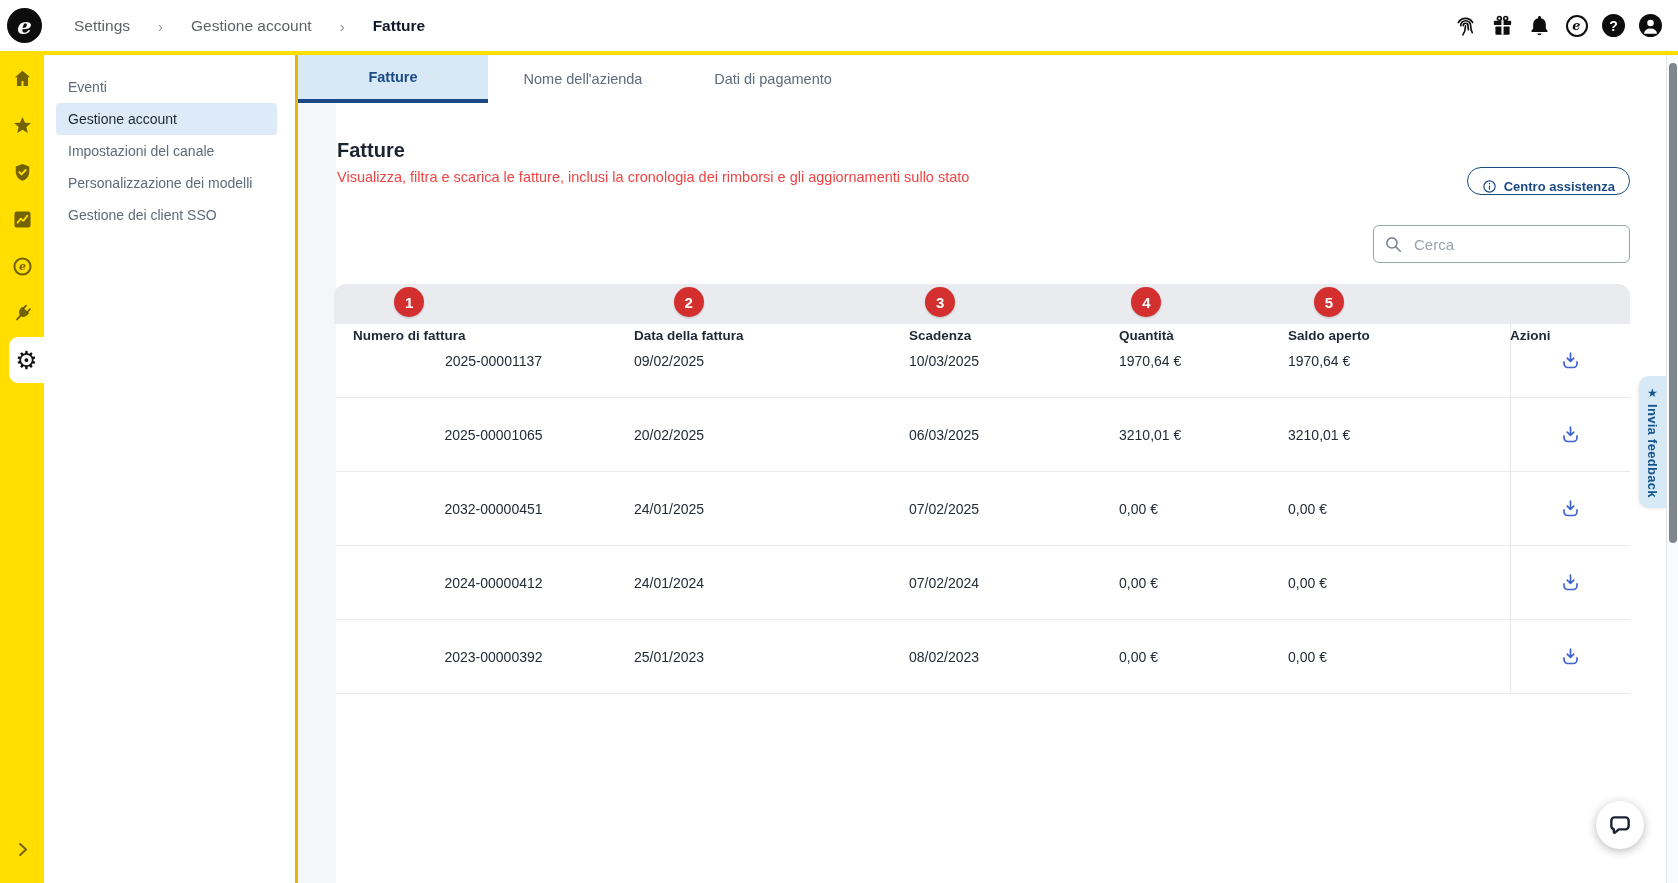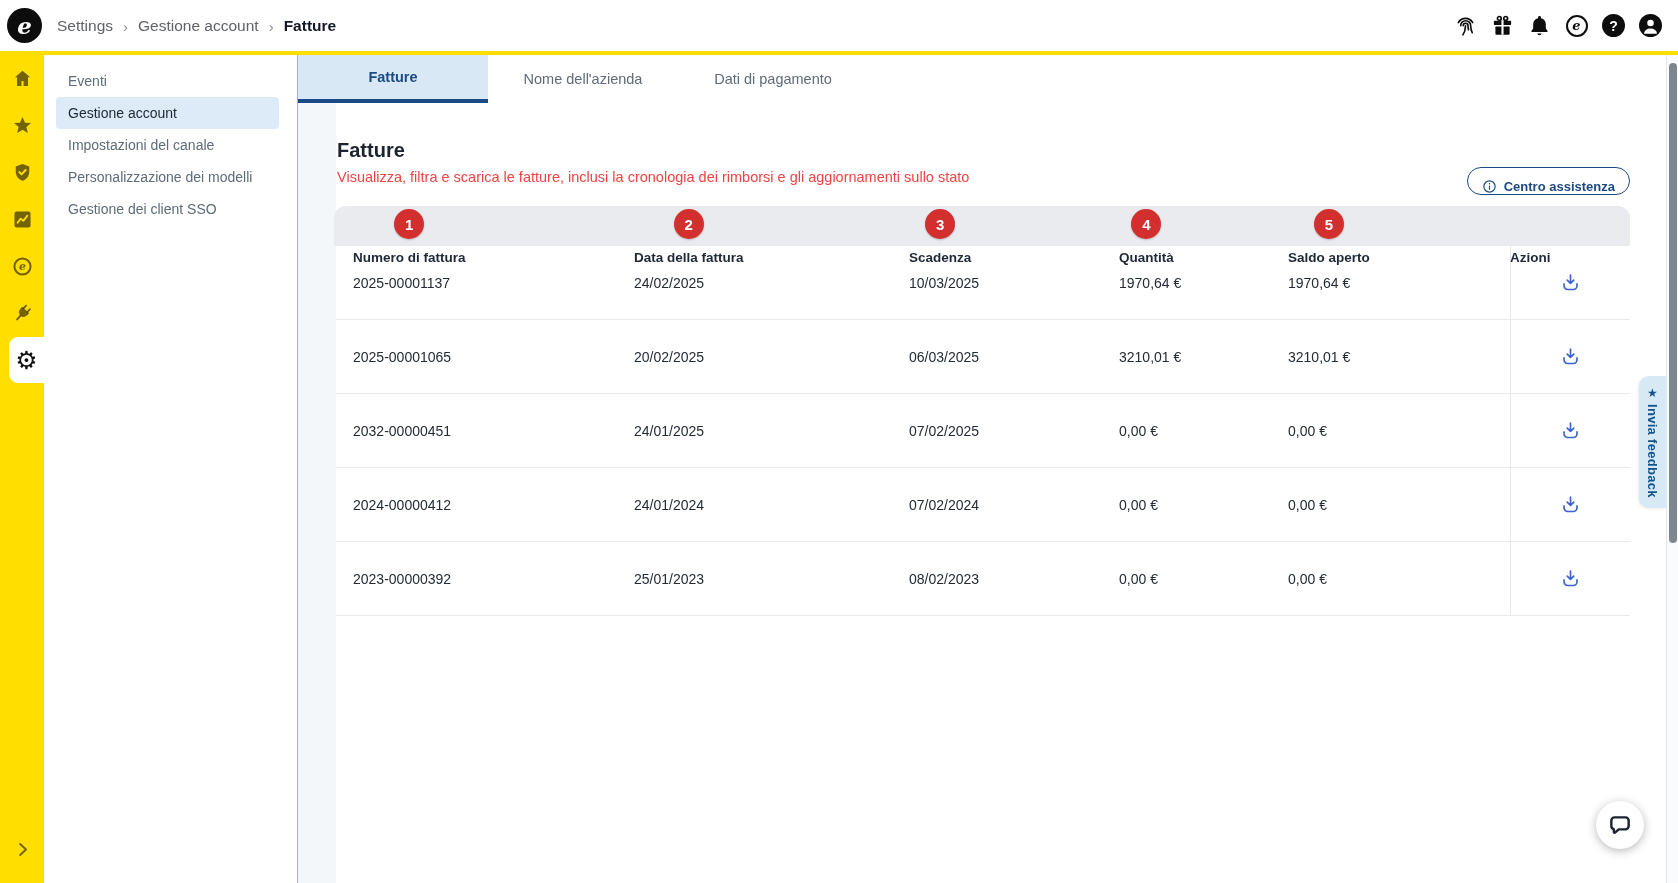--- a/index.html
+++ b/index.html
@@ -12,41 +12,41 @@
     --feedback-bg:#d8e9f6;
     --table-header-bg:#e9ebee;
   }
   *{margin:0;padding:0;box-sizing:border-box;}
   html,body{width:1678px;height:883px;overflow:hidden;}
   body{font-family:"Liberation Sans","DejaVu Sans",sans-serif;background:#fff;position:relative;color:#202a36;}
 
   
   .topbar{position:absolute;left:0;top:0;width:1678px;height:55px;background:#fff;border-bottom:4px solid var(--brand-yellow);display:flex;align-items:center;z-index:30;}
   .logo-circle{width:35px;height:35px;border-radius:50%;background:#0d0d0d;color:#fff;display:flex;align-items:center;justify-content:center;margin-left:7px;font-family:"DejaVu Serif",serif;font-style:italic;font-weight:bold;font-size:23px;line-height:1;}
-  .breadcrumb{display:flex;align-items:flex-end;gap:10px;margin-left:15px;font-size:15.5px;color:#5f6368;}
+  .breadcrumb{display:flex;align-items:flex-end;gap:28px;margin-left:32px;font-size:15.5px;color:#5f6368;}
   .breadcrumb .sep{color:#8a9097;font-size:15px;}
   .breadcrumb .current{color:#111827;font-weight:bold;}
   .topbar-icons{margin-left:auto;display:flex;align-items:center;gap:14px;padding-right:16px;color:#0d0d0d;}
   .tb-icon{width:23px;height:23px;display:flex;align-items:center;justify-content:center;cursor:pointer;}
   .tb-icon svg{width:23px;height:23px;}
   .circle-glyph{width:23px;height:23px;border-radius:50%;background:#0d0d0d;color:#fff;display:flex;align-items:center;justify-content:center;font-size:14px;font-weight:bold;}
   .e-ring{width:22px;height:22px;border-radius:50%;border:2.6px solid #0d0d0d;color:#0d0d0d;display:flex;align-items:center;justify-content:center;font-family:"DejaVu Serif",serif;font-style:italic;font-weight:bold;font-size:13px;line-height:1;}
   .avatar-circle{width:23px;height:23px;border-radius:50%;background:#0d0d0d;overflow:hidden;display:flex;align-items:flex-end;justify-content:center;}
 
   
   .rail{position:absolute;left:0;top:55px;width:44px;height:828px;background:var(--brand-yellow);z-index:20;display:flex;flex-direction:column;}
   .rail-item{width:44px;height:47px;display:flex;align-items:center;justify-content:center;color:rgba(28,22,0,0.62);cursor:pointer;}
   .rail-item svg{width:21px;height:21px;}
   .rail-item.active{background:#fff;border-radius:9px 0 0 9px;margin-left:9px;width:35px;height:46px;color:#111;}
   .gear-glyph{font-size:25px;line-height:1;color:#111;font-family:"DejaVu Sans",sans-serif;}
   .rail-expand{margin-top:auto;margin-bottom:16px;width:44px;height:36px;display:flex;align-items:center;justify-content:center;color:rgba(28,22,0,0.62);cursor:pointer;}
   .rail-expand svg{width:19px;height:19px;}
 
   
-  .sidebar{position:absolute;left:44px;top:55px;width:254px;height:828px;background:#fff;border-right:1px solid #eab308;z-index:10;padding-top:10px;text-align:center;}
+  .sidebar{position:absolute;left:44px;top:55px;width:254px;height:828px;background:#fff;border-right:3px solid #eab308;z-index:10;padding-top:16px;text-align:center;}
   .side-item{height:32px;display:flex;align-items:center;font-size:14px;color:#5f6b78;padding-left:24px;margin:0 18px 0 0;cursor:pointer;white-space:nowrap;}
   .side-item.active{background:var(--active-menu-bg);border-radius:4px;color:#1f2733;margin-left:12px;padding-left:12px;}
 
   
   .content{position:absolute;left:298px;top:55px;width:1368px;height:828px;background:#fff;}
   .content-left-strip{position:absolute;left:0;top:48px;width:38px;bottom:0;background:#f4f7f9;}
 
   .tabbar{display:flex;height:48px;background:#fff;}
   .tab{width:190px;height:48px;display:flex;align-items:center;justify-content:center;font-size:14.5px;color:#5f6b7a;cursor:pointer;}
   .tab.active{background:var(--active-tab-bg);color:var(--navy-blue);font-weight:bold;border-bottom:4px solid var(--navy-blue);}
@@ -66,21 +66,21 @@
   
   .table{margin:21px 36px 0 36px;width:1296px;}
   .grid-cols{display:grid;grid-template-columns:300px 275px 210px 169px 222px 120px;}
   .thead{background:var(--table-header-bg);border-radius:12px 12px 0 0;height:40px;align-items:end;padding-bottom:9px;position:relative;}
   .th{font-size:13.5px;font-weight:bold;color:#1f2836;position:relative;}
   .th .label-wrap{position:relative;display:inline-block;}
   .th.c1{padding-left:19px;}
   .th.c6{margin-top:44px;}
   .badge{position:absolute;left:50%;bottom:calc(100% + 11px);transform:translateX(-50%);width:30px;height:30px;border-radius:50%;background:var(--badge-red);color:#fff;font-size:15px;font-weight:bold;display:flex;align-items:center;justify-content:center;box-shadow:0 1px 2px rgba(0,0,0,0.2);}
   .trow{height:74px;align-items:center;font-size:14px;color:#232b36;border-bottom:1px solid #e7e9ec;background:#fff;}
-  .trow .c1{padding-left:19px;}
+  .trow .c1{padding-left:19px;text-align:center;}
   .trow .c6{display:flex;align-items:center;justify-content:center;border-left:1px solid #e7e9ec;height:100%;}
   .dl-btn{width:34px;height:34px;border:none;background:transparent;color:var(--link-blue);cursor:pointer;display:flex;align-items:center;justify-content:center;}
   .dl-btn svg{width:21px;height:21px;}
 
   
   .feedback-tab{position:absolute;right:12px;top:376px;width:27px;height:132px;background:var(--feedback-bg);border-radius:10px 0 0 10px;display:flex;flex-direction:column;align-items:center;justify-content:center;gap:5px;cursor:pointer;box-shadow:-1px 1px 3px rgba(0,0,0,0.08);z-index:25;}
   .feedback-star{color:#14548c;font-size:12px;line-height:1;}
   .feedback-label{writing-mode:vertical-rl;color:#14548c;font-size:13px;font-weight:bold;letter-spacing:0.3px;white-space:nowrap;}
 
   
@@ -215,20 +215,29 @@
     <button class="help-btn">
       <svg viewBox="0 0 24 24">
           <circle cx="12" cy="12" r="9" fill="none" stroke="currentColor" stroke-width="1.9"></circle>
           <circle cx="12" cy="7.6" r="1.2" fill="currentColor"></circle>
           <rect x="11.05" y="10.2" width="1.9" height="7" rx="0.95" fill="currentColor"></rect>
         </svg>
       <span>Centro assistenza</span>
     </button>
   </div>
 
+  <div class="search-row">
+    <div class="search-box">
+      <svg viewBox="0 0 24 24" fill="none" stroke="currentColor" stroke-width="2" stroke-linecap="round">
+          <circle cx="10" cy="10" r="6.4"></circle>
+          <line x1="15" y1="15" x2="20.6" y2="20.6"></line>
+        </svg>
+      <input type="text" placeholder="Cerca" style="">
+    </div>
+  </div>
 
   <section class="table">
     <div class="thead grid-cols">
       <div class="th c1">
         <span class="label-wrap"><span class="badge">1</span><span>Numero di fattura</span></span>
       </div>
       <div class="th">
         <span class="label-wrap"><span class="badge">2</span><span>Data della fattura</span></span>
       </div>
       <div class="th">
@@ -240,21 +249,21 @@
       <div class="th">
         <span class="label-wrap"><span class="badge">5</span><span>Saldo aperto</span></span>
       </div>
       <div class="th c6">
         <span class="label-wrap"><span>Azioni</span></span>
       </div>
     </div>
 
     <div class="trow grid-cols">
       <div class="c1">2025-00001137</div>
-      <div>24/02/2025</div>
+      <div>09/02/2025</div>
       <div>10/03/2025</div>
       <div>1970,64 €</div>
       <div>1970,64 €</div>
       <div class="c6">
           <button class="dl-btn">
             <svg viewBox="0 0 24 24" fill="none" stroke="currentColor" stroke-width="1.9" stroke-linecap="round" stroke-linejoin="round">
               <path d="M12 3.6v9.4m0 0 3.8-3.8M12 13l-3.8-3.8"></path>
               <path d="M4.6 13.6v2.2a4.2 4.2 0 0 0 4.2 4.2h6.4a4.2 4.2 0 0 0 4.2-4.2v-2.2"></path>
             </svg>
           </button>

